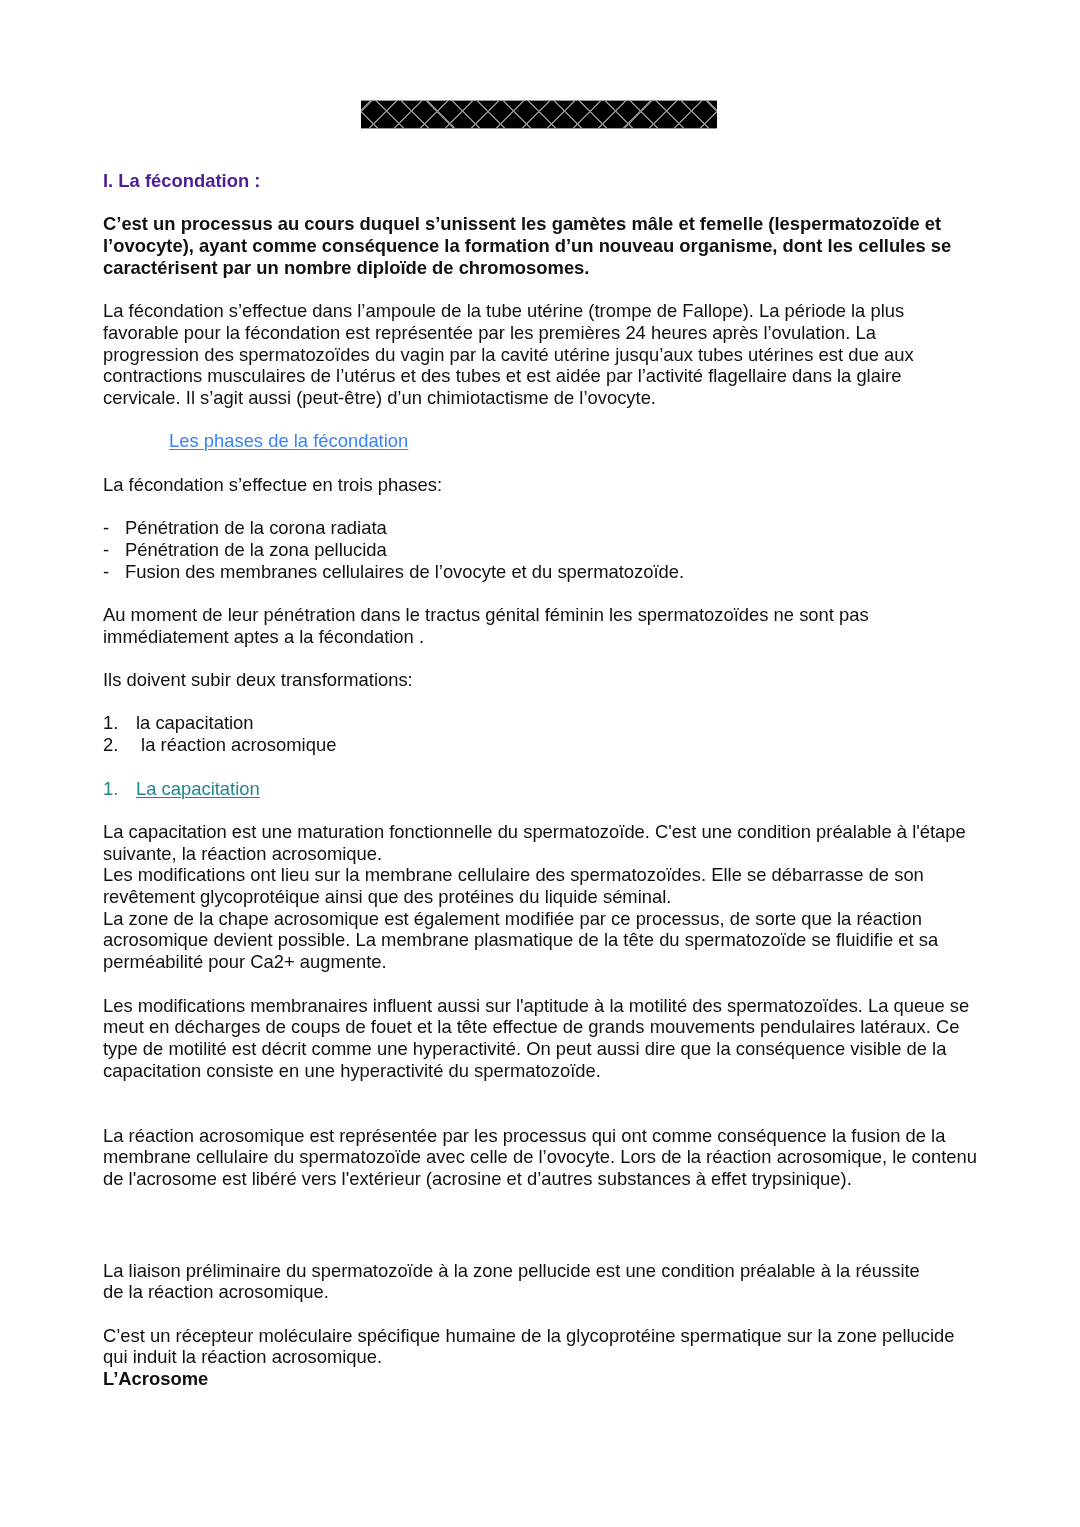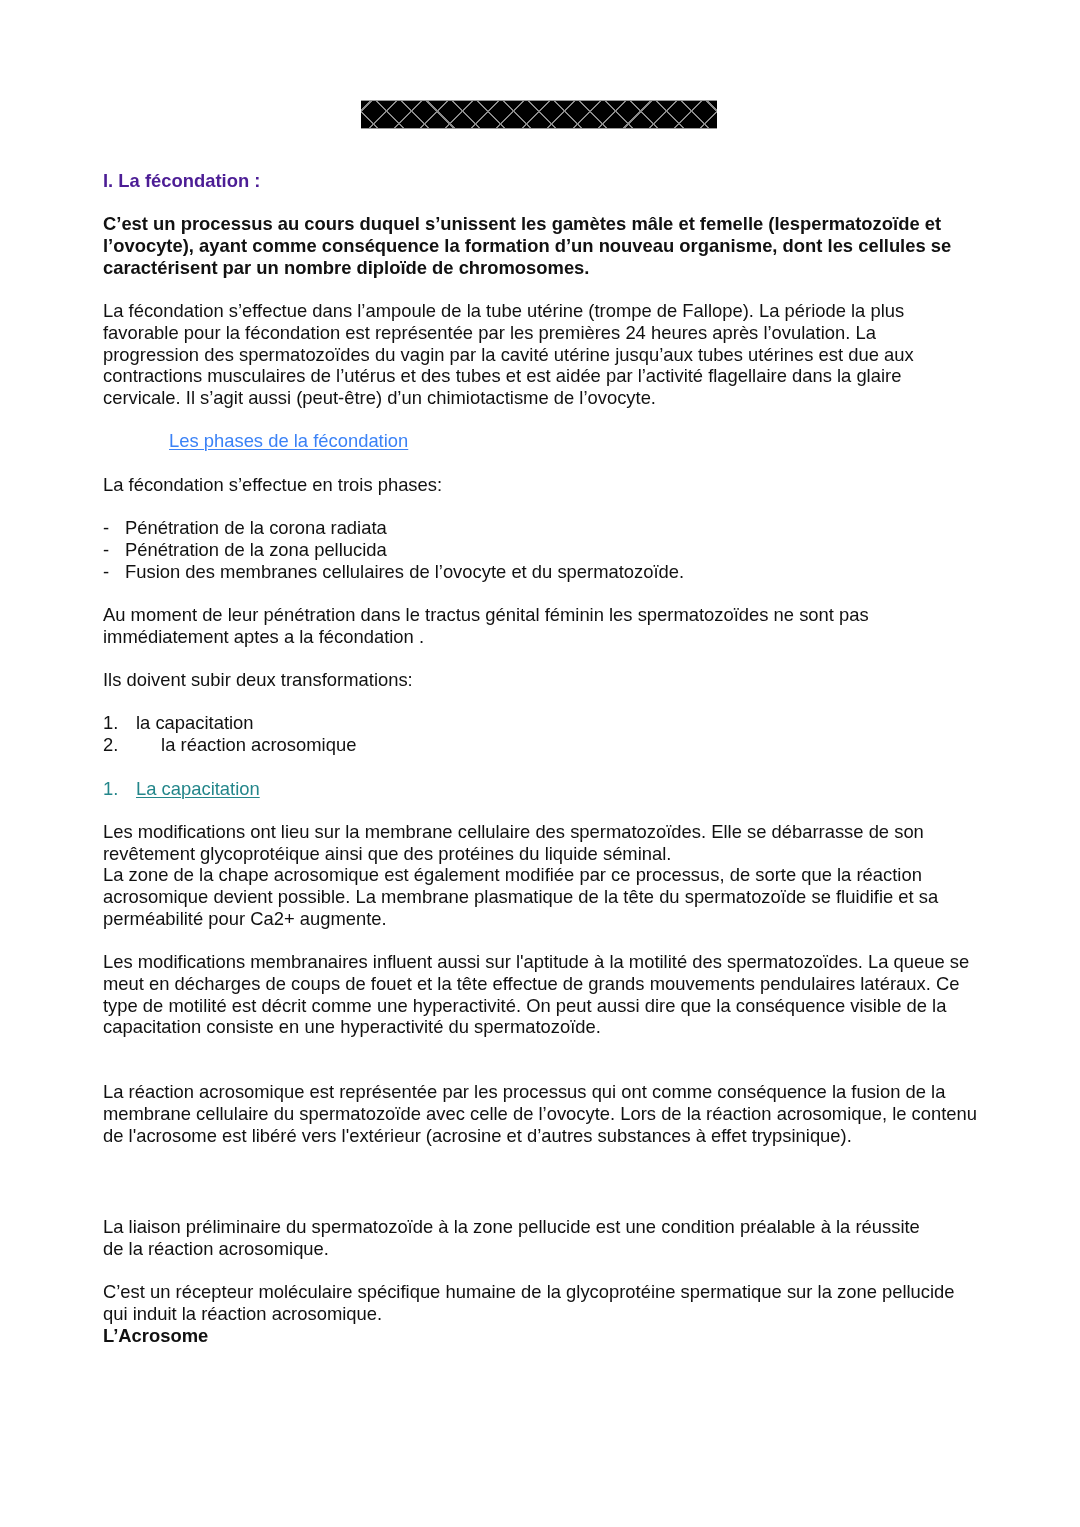--- a/index.html
+++ b/index.html
@@ -133,32 +133,33 @@
     <p>Ils doivent subir deux transformations:</p>
     <div class="gap"></div>
 
     <ul class="num-list">
       <li>
         <span class="marker">1.</span>
         <span>la capacitation</span>
       </li>
       <li>
         <span class="marker">2.</span>
-        <span style="white-space:pre;margin-left:20px;"> la réaction acrosomique</span>
+        <span style="white-space:pre;"> la réaction acrosomique</span>
       </li>
     </ul>
     <div class="gap"></div>
 
     <p class="sub-teal" style="display:flex;">
       <span class="marker" style="width:33px;flex:0 0 33px;">1.</span>
       <span class="u">La capacitation</span>
     </p>
     <div class="gap"></div>
 
     <div style="width:880px;">
+      <p>La capacitation est une maturation fonctionnelle du spermatozoïde. C'est une condition préalable à l'étape suivante, la réaction acrosomique.</p>
       <p>Les modifications ont lieu sur la membrane cellulaire des spermatozoïdes. Elle se débarrasse de son revêtement glycoprotéique ainsi que des protéines du liquide séminal.</p>
       <p>La zone de la chape acrosomique est également modifiée par ce processus, de sorte que la réaction acrosomique devient possible. La membrane plasmatique de la tête du spermatozoïde se fluidifie et sa perméabilité pour Ca2+ augmente.</p>
     </div>
     <div class="gap"></div>
 
     <div style="width:870px;">
       <p>Les modifications membranaires influent aussi sur l'aptitude à la motilité des spermatozoïdes. La queue se meut en décharges de coups de fouet et la tête effectue de grands mouvements pendulaires latéraux. Ce type de motilité est décrit comme une hyperactivité. On peut aussi dire que la conséquence visible de la capacitation consiste en une hyperactivité du spermatozoïde.</p>
     </div>
     <div class="gap"></div>
 

